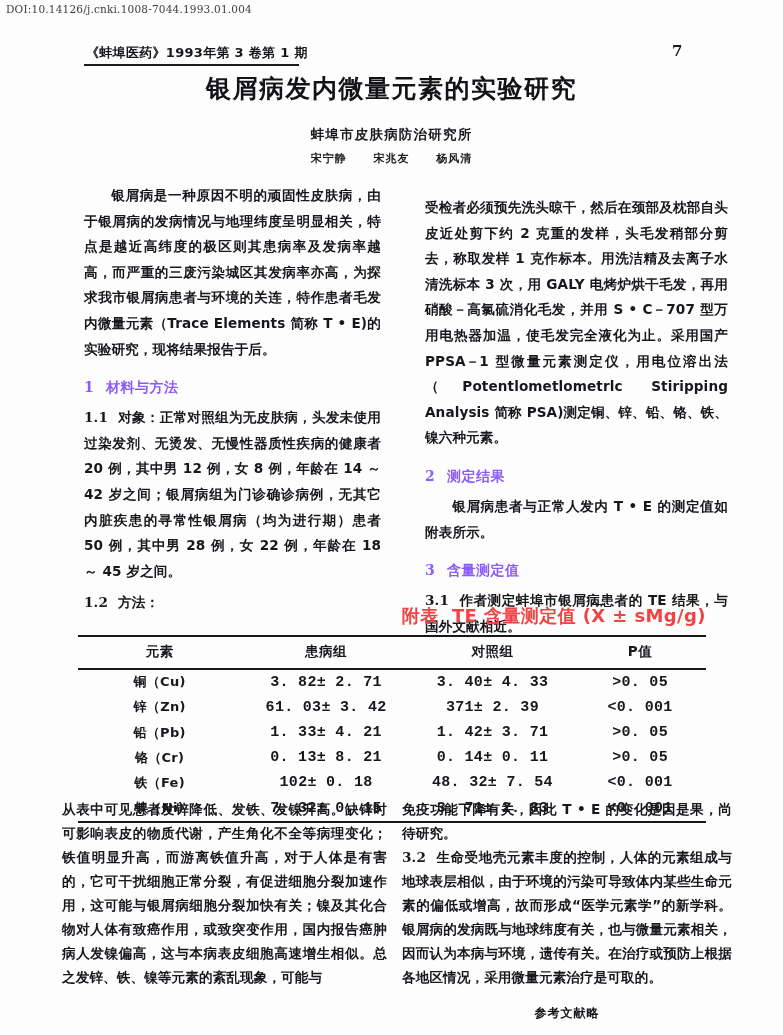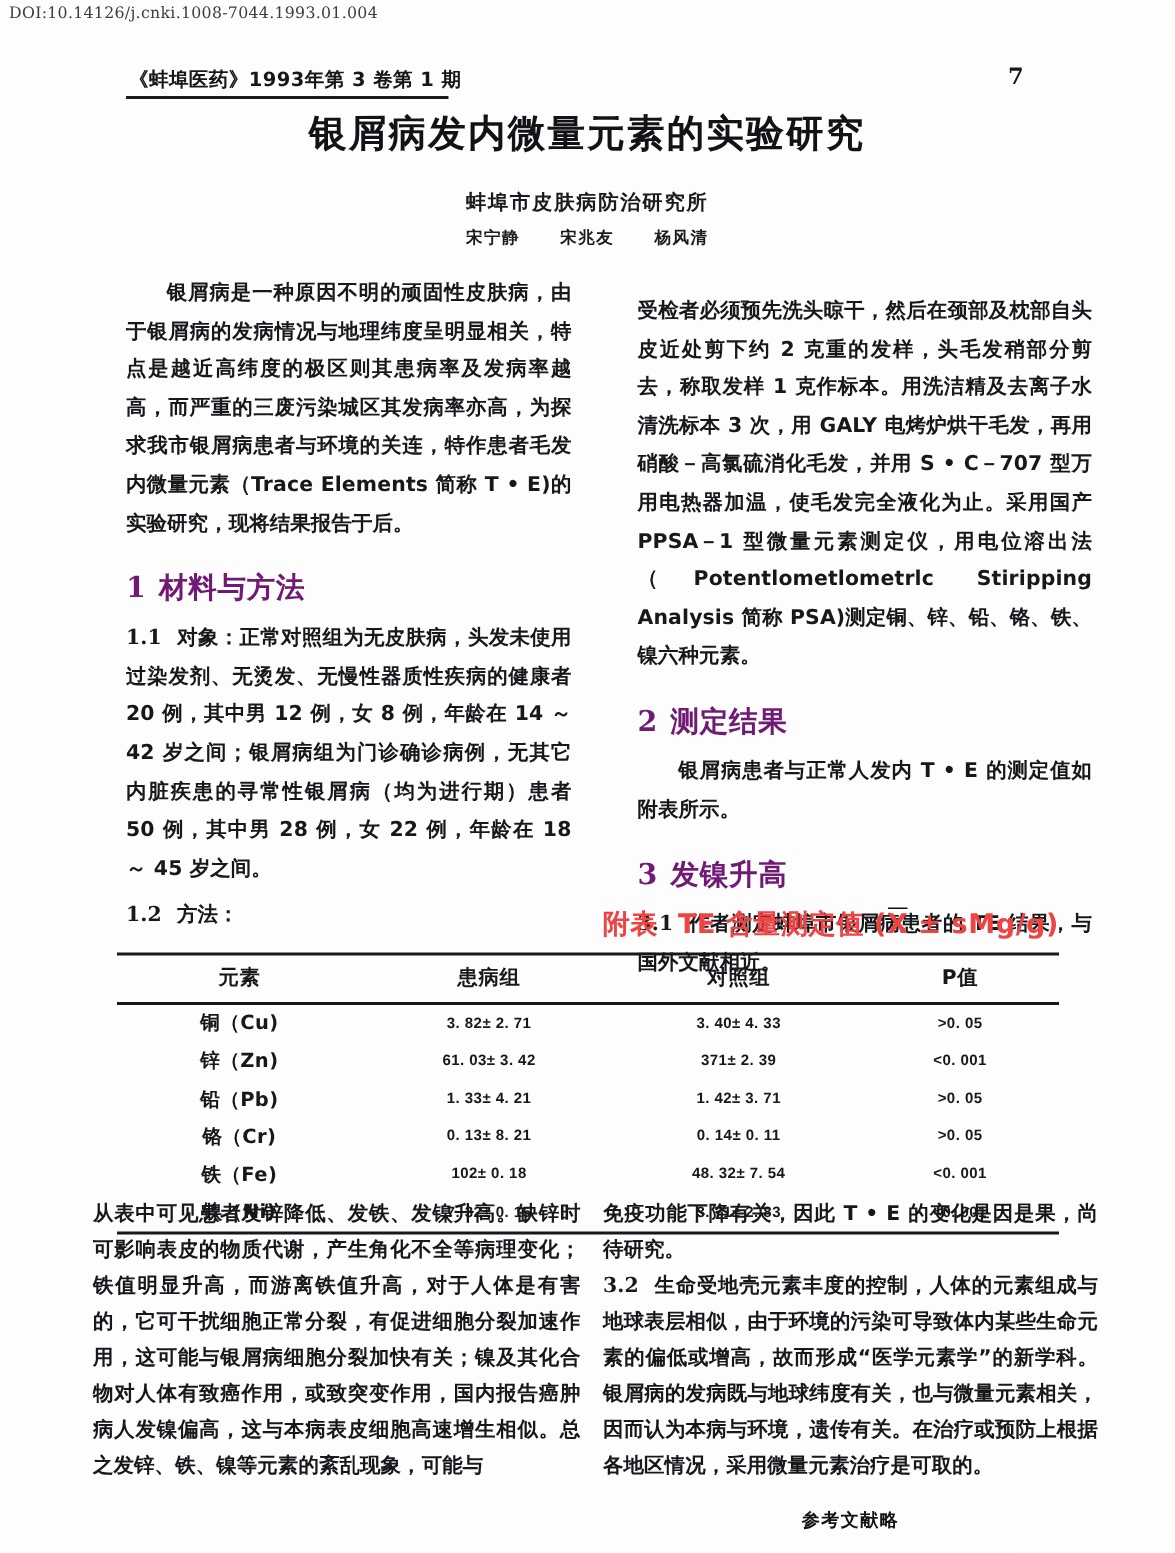--- a/index.html
+++ b/index.html
@@ -135,23 +135,23 @@
     text-align: justify;
     text-justify: inter-ideograph;
     font-weight: bold;
     color: #17181c;
     letter-spacing: 0.1px;
   }
   p.indent { text-indent: 2em; }
   p.tight { line-height: 24px; }
   .sechead {
     margin: 6px 0 2px 0;
-    font-size: 19px;
-    font-weight: bold;
-    color: #701a75;
+    font-size: 14px;
+    font-weight: bold;
+    color: #8b5cf6;
     letter-spacing: 0.5px;
   }
   .sechead .num {
     display: inline-block;
     min-width: 22px;
     font-family: "DejaVu Serif", "Liberation Serif", serif;
   }
   .subpara .num {
     display: inline-block;
     min-width: 34px;
@@ -202,22 +202,22 @@
   table.data th {
     font-weight: bold;
     font-size: 13.5px;
     padding: 6px 0 7px 0;
     text-align: center;
     letter-spacing: 0.5px;
   }
   table.data td {
     padding: 3.6px 0;
     text-align: center;
-    font-family: Liberation Sans, sans-serif;
-    font-size: 10px;
+    font-family: Liberation Mono, monospace;
+    font-size: 15px;
     letter-spacing: 0.3px;
   }
   table.data td.elem {
     font-family: "DejaVu Sans", "Liberation Sans", sans-serif;
     font-size: 13px;
   }
   col.c1 { width: 26%; }
   col.c2 { width: 27%; }
   col.c3 { width: 26%; }
   col.c4 { width: 21%; }
@@ -268,21 +268,21 @@
   <div class="col-right-top">
     <p class="body">受检者必须预先洗头晾干，然后在颈部及枕部自头皮近处剪下约 2 克重的发样，头毛发稍部分剪去，称取发样 1 克作标本。用洗洁精及去离子水清洗标本 3 次，用 GALY 电烤炉烘干毛发，再用硝酸－高氯硫消化毛发，并用 S • C－707 型万用电热器加温，使毛发完全液化为止。采用国产 PPSA－1 型微量元素测定仪，用电位溶出法（Potentlometlometrlc Stiripping Analysis 简称 PSA)测定铜、锌、铅、铬、铁、镍六种元素。</p>
     <div class="gap-m"></div>
     <div class="sechead">
       <span class="num">2</span><span>测定结果</span>
     </div>
     <div class="gap-s"></div>
     <p class="body indent">银屑病患者与正常人发内 T • E 的测定值如附表所示。</p>
     <div class="gap-m"></div>
     <div class="sechead">
-      <span class="num">3</span><span>发镍升高</span>
+      <span class="num">3</span><span>含量测定值</span>
     </div>
     <div class="gap-s"></div>
     <p class="body subpara"><span class="num">3.1</span><span>作者测定蚌埠市银屑病患者的 TE 结果，与国外文献相近。</span></p>
   </div>
 
   <div class="table-wrap">
     <div class="tbl-caption">
       <span>附表</span>&nbsp;
       <span>TE 含量测定值</span>&nbsp;<span>(</span><span class="ovl"><span class="bar"></span><span>X</span></span><span> ± sMg/g)</span>
     </div>

